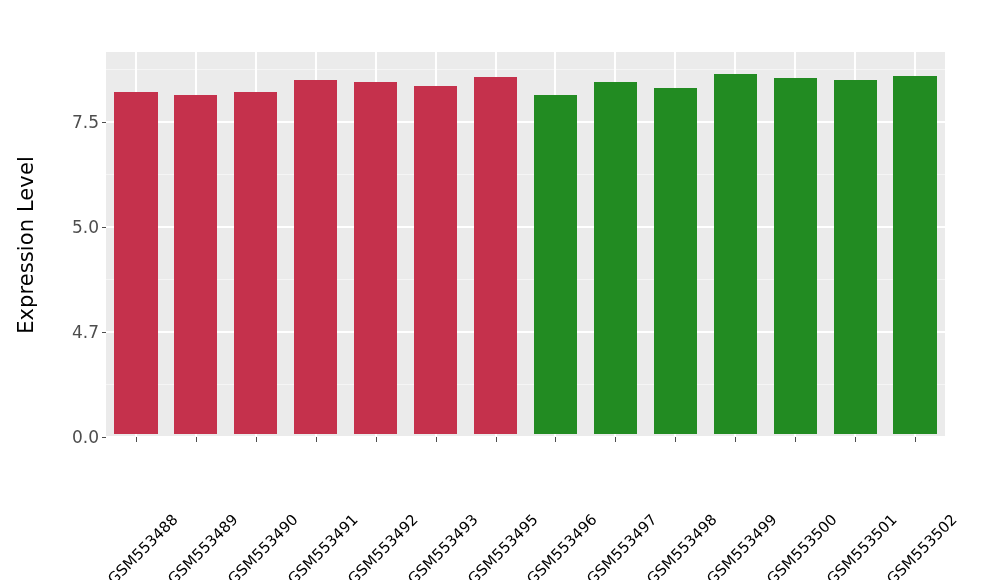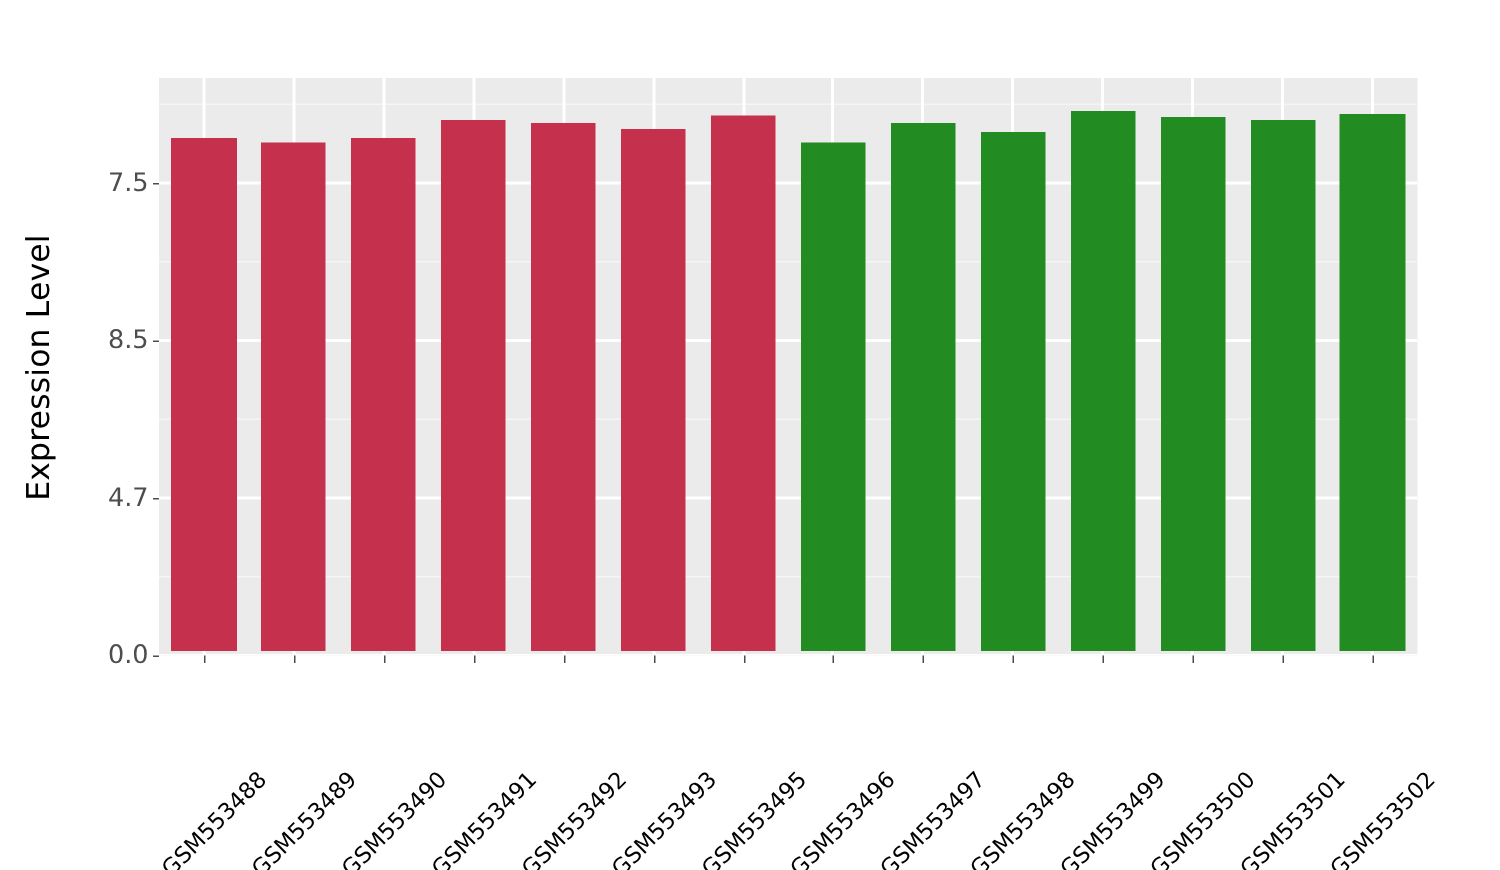--- a/index.html
+++ b/index.html
@@ -146,21 +146,21 @@
   <div id="y-axis">
       <div class="y-tick" style="top: 385px;">
         <span class="y-tick-label">0.0</span>
         <span class="y-tick-mark"></span>
       </div>
       <div class="y-tick" style="top: 280.038px;">
         <span class="y-tick-label">4.7</span>
         <span class="y-tick-mark"></span>
       </div>
       <div class="y-tick" style="top: 175.076px;">
-        <span class="y-tick-label">8.5</span>
+        <span class="y-tick-label">5.0</span>
         <span class="y-tick-mark"></span>
       </div>
       <div class="y-tick" style="top: 70.1145px;">
         <span class="y-tick-label">7.5</span>
         <span class="y-tick-mark"></span>
       </div>
     </div>
 
   <div id="panel">
       <div class="grid-minor-h" style="top: 332.019px;"></div>

